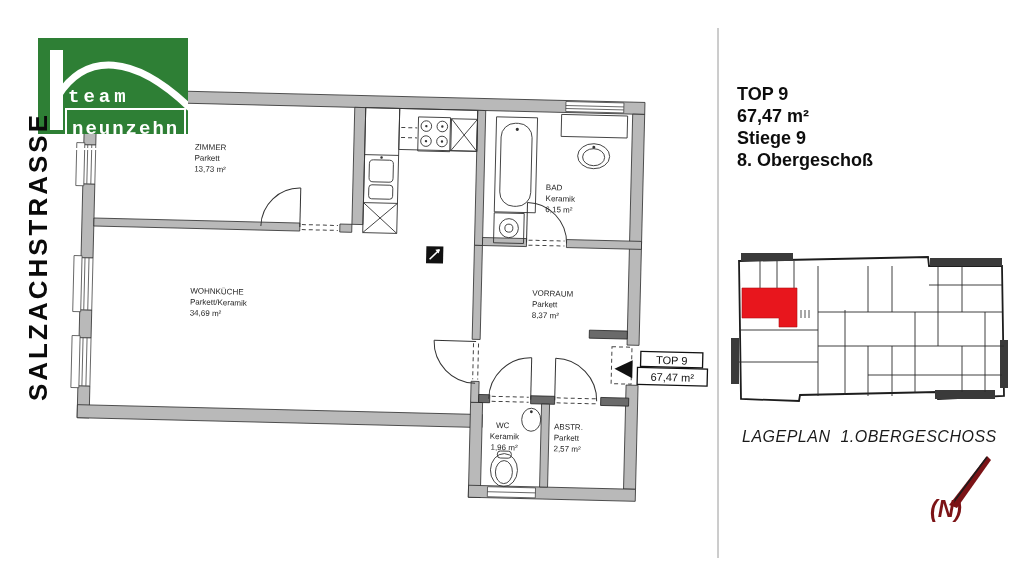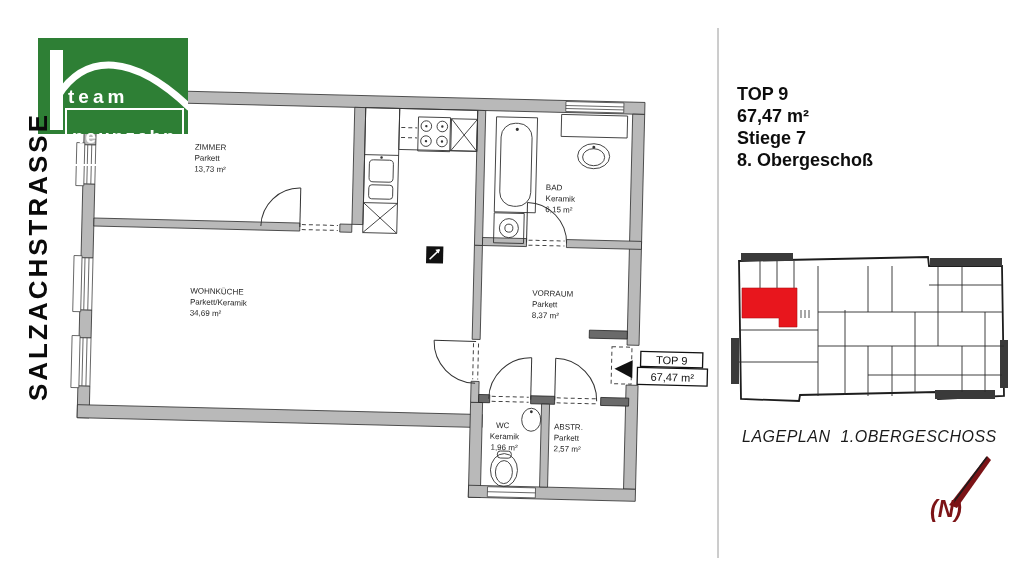--- a/index.html
+++ b/index.html
@@ -15,26 +15,26 @@
   .dash{stroke:#444;stroke-width:1;stroke-dasharray:4 3;fill:none;}
   .winline{stroke:#444;stroke-width:.8;fill:none;}
   .site-line{stroke:#2a2a2a;stroke-width:.9;fill:none;}
   .site-outline{fill:#fff;stroke:#1d1d1d;stroke-width:1.8;}
   .site-bar{fill:#3a3a3a;}
   .site-red{fill:var(--highlight_red);stroke:#b00d12;stroke-width:.6;}
   .north-needle{fill:var(--north_red);}
   .north-n{font-size:23px;font-weight:bold;font-style:italic;fill:var(--north_red);}
 
   .logo{position:absolute;left:38px;top:38px;width:150px;height:96px;
-        background:var(--brand_green);}
+        background:var(--brand_green);font-family:Liberation Mono, monospace;}
   .logo-bar{position:absolute;left:12px;top:12px;width:13px;height:80px;background:#fff;}
   .logo-team{position:absolute;left:30px;top:48px;color:#fff;font-weight:bold;
              font-size:19px;letter-spacing:4px;}
   .logo-neunzehn{position:absolute;left:27px;top:70px;color:#fff;font-weight:bold;
-             font-size:19px;letter-spacing:2px;border:2px solid #fff;padding:16px 5px;line-height:22px;}
+             font-size:19px;letter-spacing:2px;border:2px solid #fff;padding:8px 5px;line-height:22px;}
   .street{position:absolute;left:-102px;top:246px;width:280px;height:30px;
           transform:rotate(-90deg);text-align:center;font-weight:bold;font-size:26px;
           letter-spacing:3px;color:#0a0a0a;white-space:nowrap;}
   .info{position:absolute;left:737px;top:83px;font-weight:bold;font-size:18px;
         line-height:22px;color:#0d0d0d;}
   .caption{position:absolute;left:742px;top:428px;font-style:italic;font-size:16px;
            letter-spacing:.5px;color:#1a1a1a;white-space:pre;}
 </style>
 </head>
 <body>
@@ -301,19 +301,19 @@
     <div class="logo-team">team</div>
     <div class="logo-neunzehn">neunzehn</div>
   </div>
 
   
   <div class="street">SALZACHSTRASSE</div>
 
   <div class="info">
     <div>TOP 9</div>
     <div>67,47 m²</div>
-    <div>Stiege 7</div>
+    <div>Stiege 9</div>
     <div>8. Obergeschoß</div>
   </div>
 
   <div class="caption">LAGEPLAN  1.OBERGESCHOSS</div>
 
 </div>
 
 </body></html>

